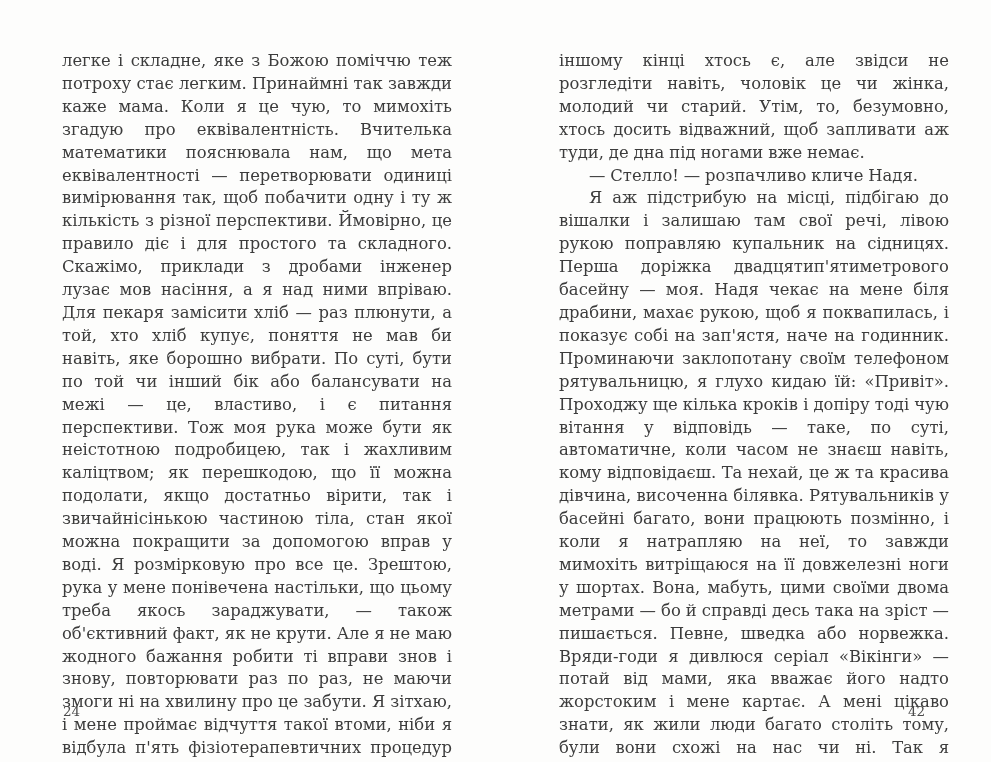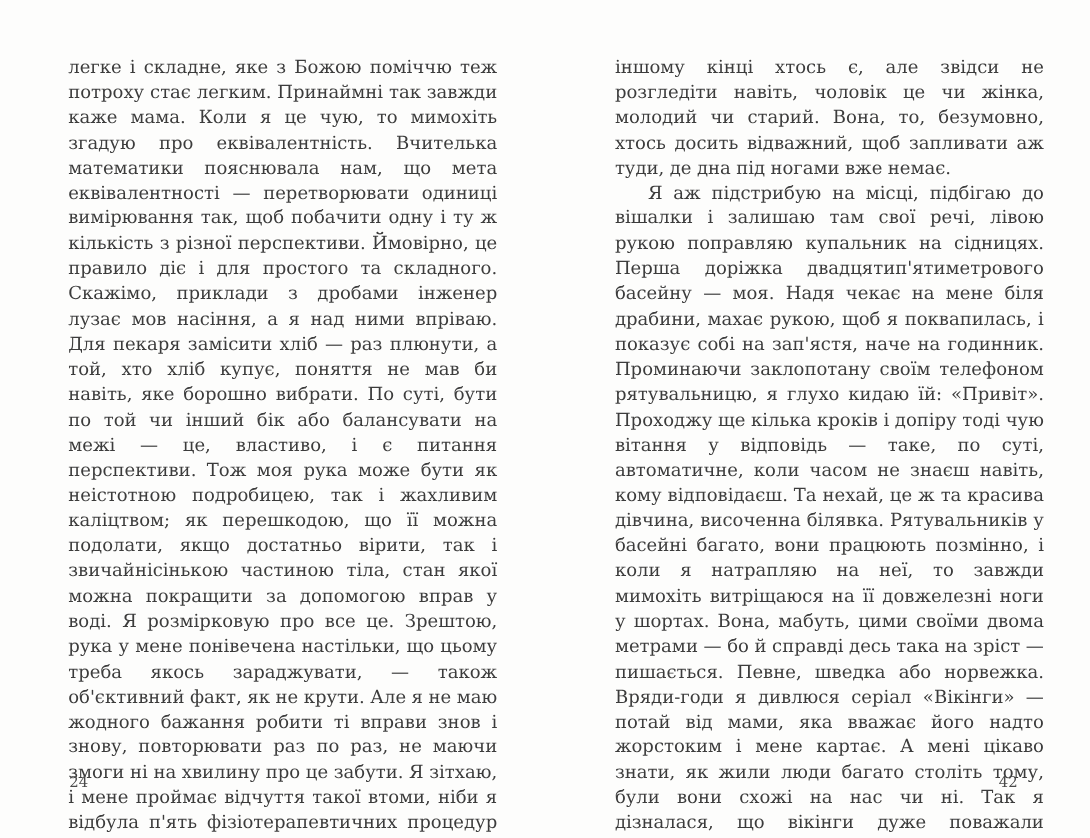--- a/index.html
+++ b/index.html
@@ -52,21 +52,22 @@
 
   <div class="page left">
     <div class="page-text">
       <p>легке і складне, яке з Божою поміччю теж потроху стає легким. Принаймні так завжди каже мама. Коли я це чую, то мимохіть згадую про еквівалентність. Вчителька математики пояснювала нам, що мета еквівалентності — перетворювати одиниці вимірювання так, щоб побачити одну і ту ж кількість з різної перспективи. Ймовірно, це правило діє і для простого та складного. Скажімо, приклади з дробами інженер лузає мов насіння, а я над ними впріваю. Для пекаря замісити хліб — раз плюнути, а той, хто хліб купує, поняття не мав би навіть, яке борошно вибрати. По суті, бути по той чи інший бік або балансувати на межі — це, властиво, і є питання перспективи. Тож моя рука може бути як неістотною подробицею, так і жахливим каліцтвом; як перешкодою, що її можна подолати, якщо достатньо вірити, так і звичайнісінькою частиною тіла, стан якої можна покращити за допомогою вправ у воді. Я розмірковую про все це. Зрештою, рука у мене понівечена настільки, що цьому треба якось зараджувати, — також об'єктивний факт, як не крути. Але я не маю жодного бажання робити ті вправи знов і знову, повторювати раз по раз, не маючи змоги ні на хвилину про це забути. Я зітхаю, і мене проймає відчуття такої втоми, ніби я відбула п'ять фізіотерапевтичних процедур поспіль.</p>
 
     </div>
   </div>
 
   <div class="page right">
     <div class="page-text">
-      <p>іншому кінці хтось є, але звідси не розгледіти навіть, чоловік це чи жінка, молодий чи старий. Вона, то, безумовно, хтось досить відважний, щоб запливати аж туди, де дна під ногами вже немає.</p>
+      <p>іншому кінці хтось є, але звідси не розгледіти навіть, чоловік це чи жінка, молодий чи старий. Утім, то, безумовно, хтось досить відважний, щоб запливати аж туди, де дна під ногами вже немає.</p>
+      <p class="indent">— Стелло! — розпачливо кличе Надя.</p>
       <p class="indent">Я аж підстрибую на місці, підбігаю до вішалки і залишаю там свої речі, лівою рукою поправляю купальник на сідницях. Перша доріжка двадцятип'ятиметрового басейну — моя. Надя чекає на мене біля драбини, махає рукою, щоб я поквапилась, і показує собі на зап'ястя, наче на годинник. Проминаючи заклопотану своїм телефоном рятувальницю, я глухо кидаю їй: «Привіт». Проходжу ще кілька кроків і допіру тоді чую вітання у відповідь — таке, по суті, автоматичне, коли часом не знаєш навіть, кому відповідаєш. Та нехай, це ж та красива дівчина, височенна білявка. Рятувальників у басейні багато, вони працюють позмінно, і коли я натрапляю на неї, то завжди мимохіть витріщаюся на її довжелезні ноги у шортах. Вона, мабуть, цими своїми двома метрами — бо й справді десь така на зріст — пишається. Певне, шведка або норвежка. Вряди-годи я дивлюся серіал «Вікінги» — потай від мами, яка вважає його надто жорстоким і мене картає. А мені цікаво знати, як жили люди багато століть тому, були вони схожі на нас чи ні. Так я дізналася, що вікінги дуже поважали індивідуальну свободу, зокрема й свободу жінок, які мали право голосу у прийнятті важливих рішень, були сильні і відчайдушні. Краєм ока</p>
     </div>
   </div>
 
   <div class="page-number left">24</div>
 
   <div class="page-number right">42</div>
 
 </div>
 

